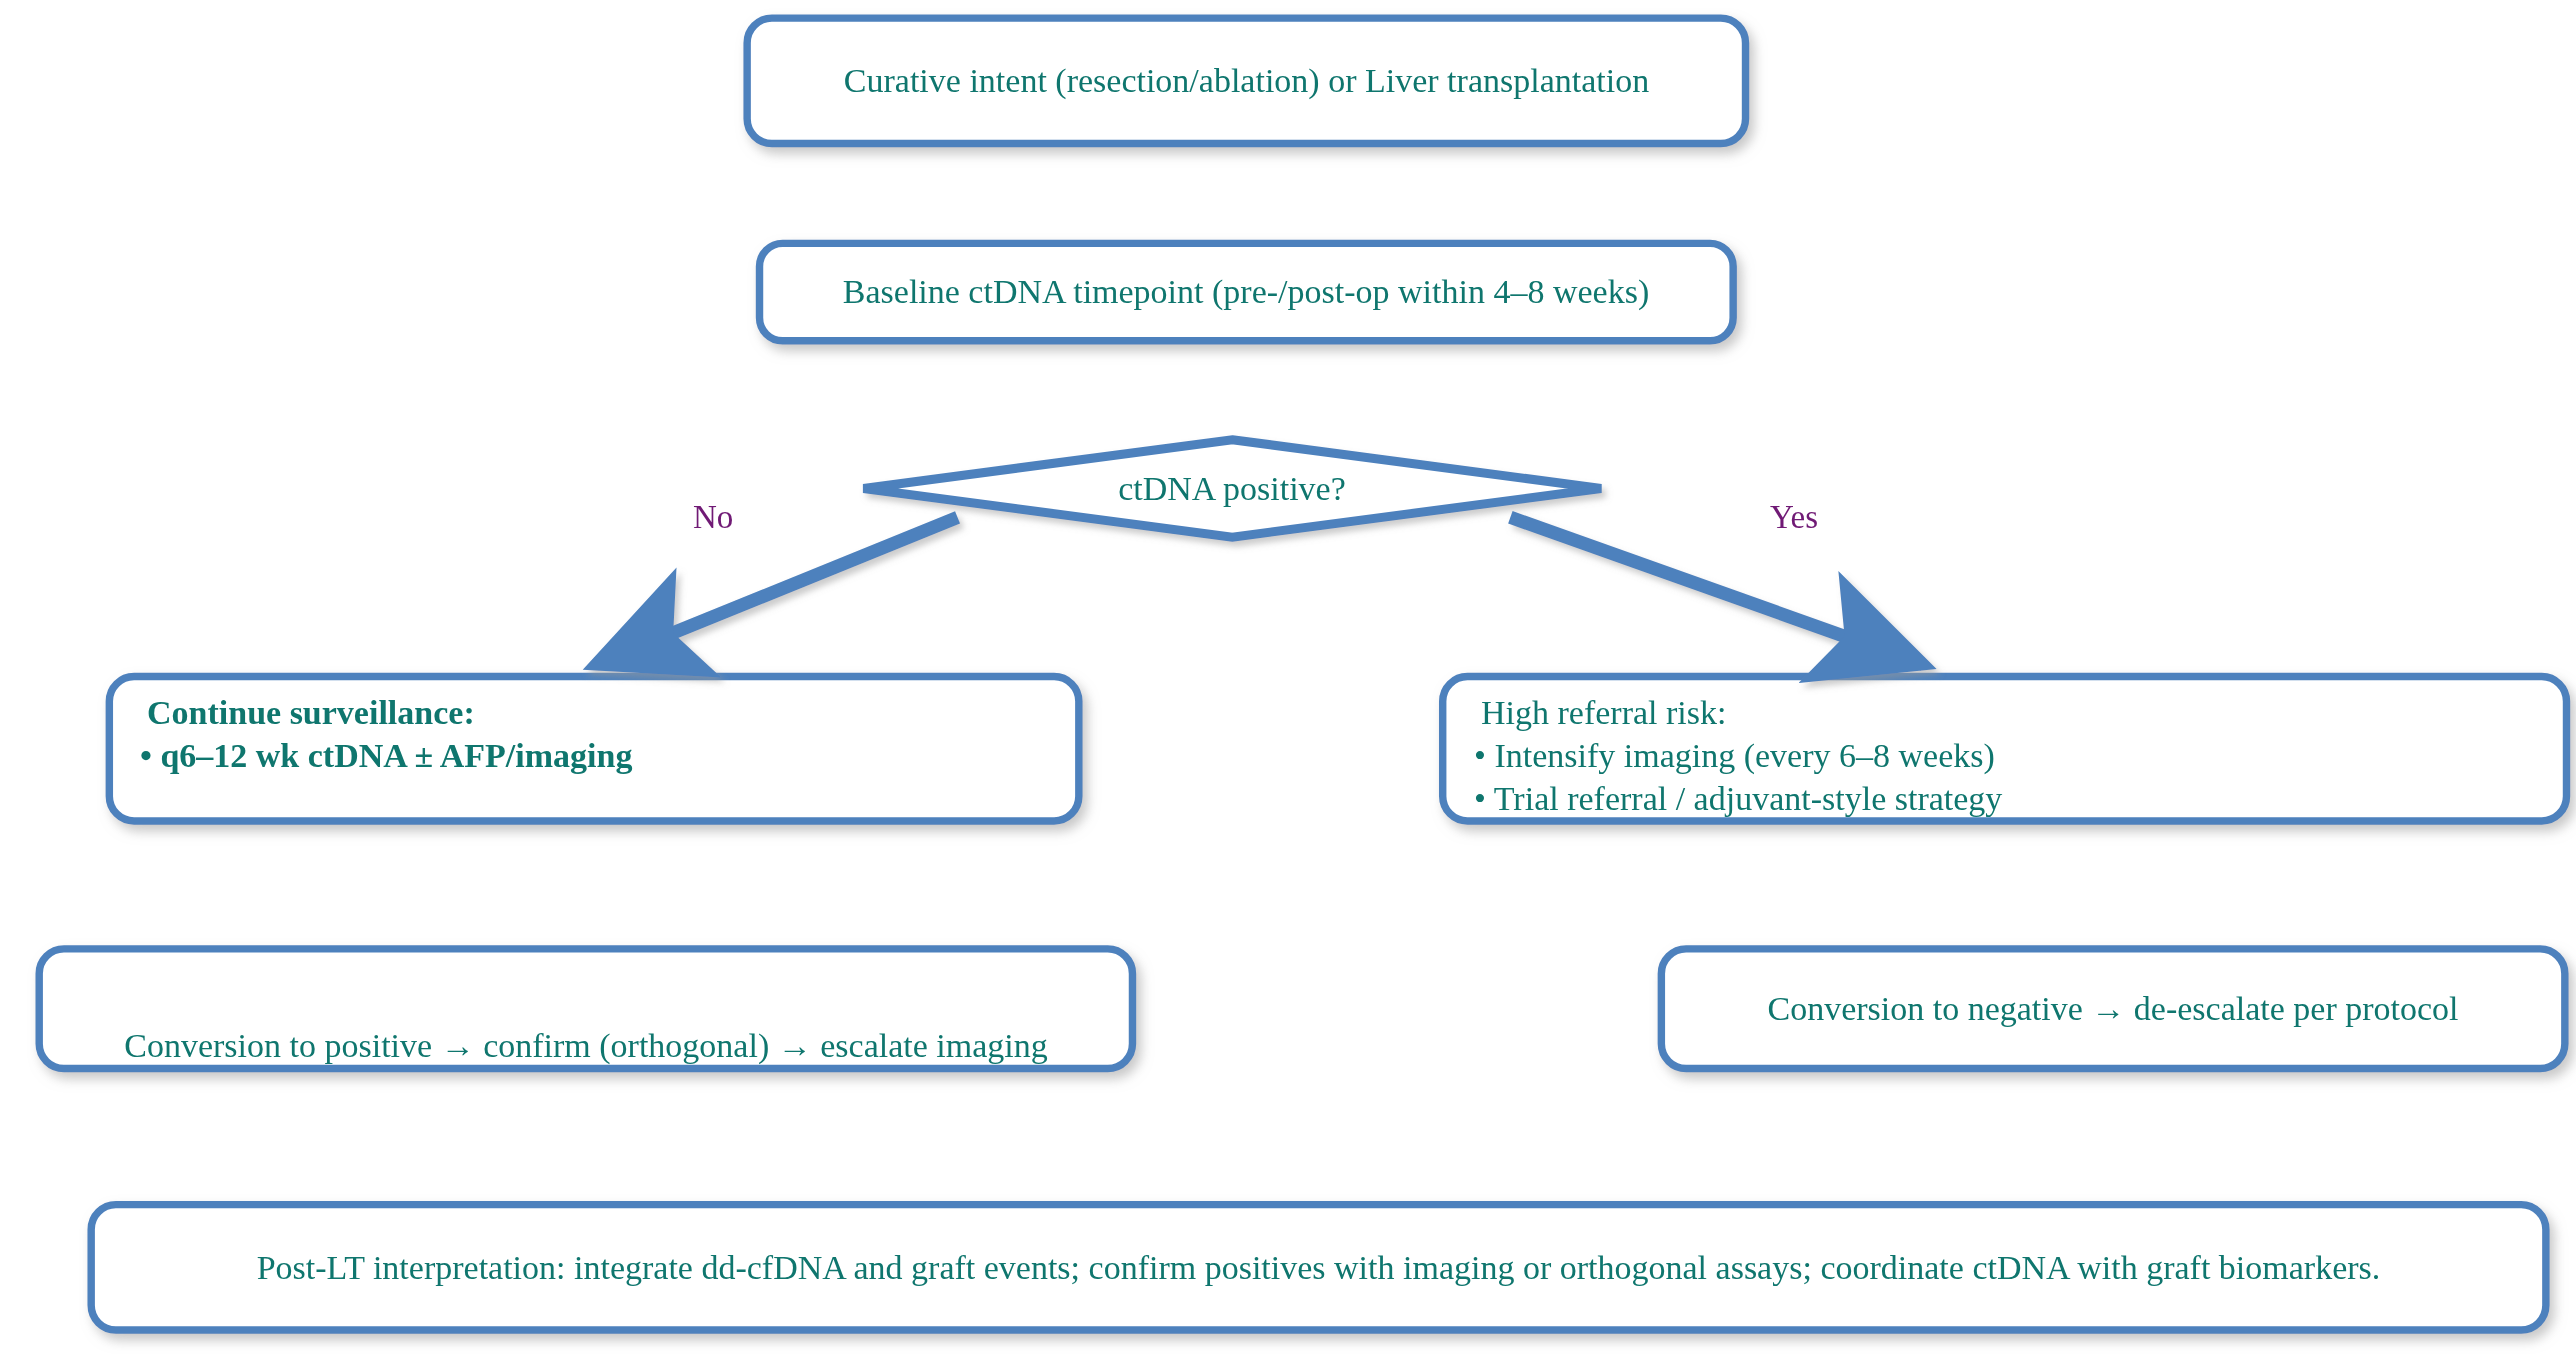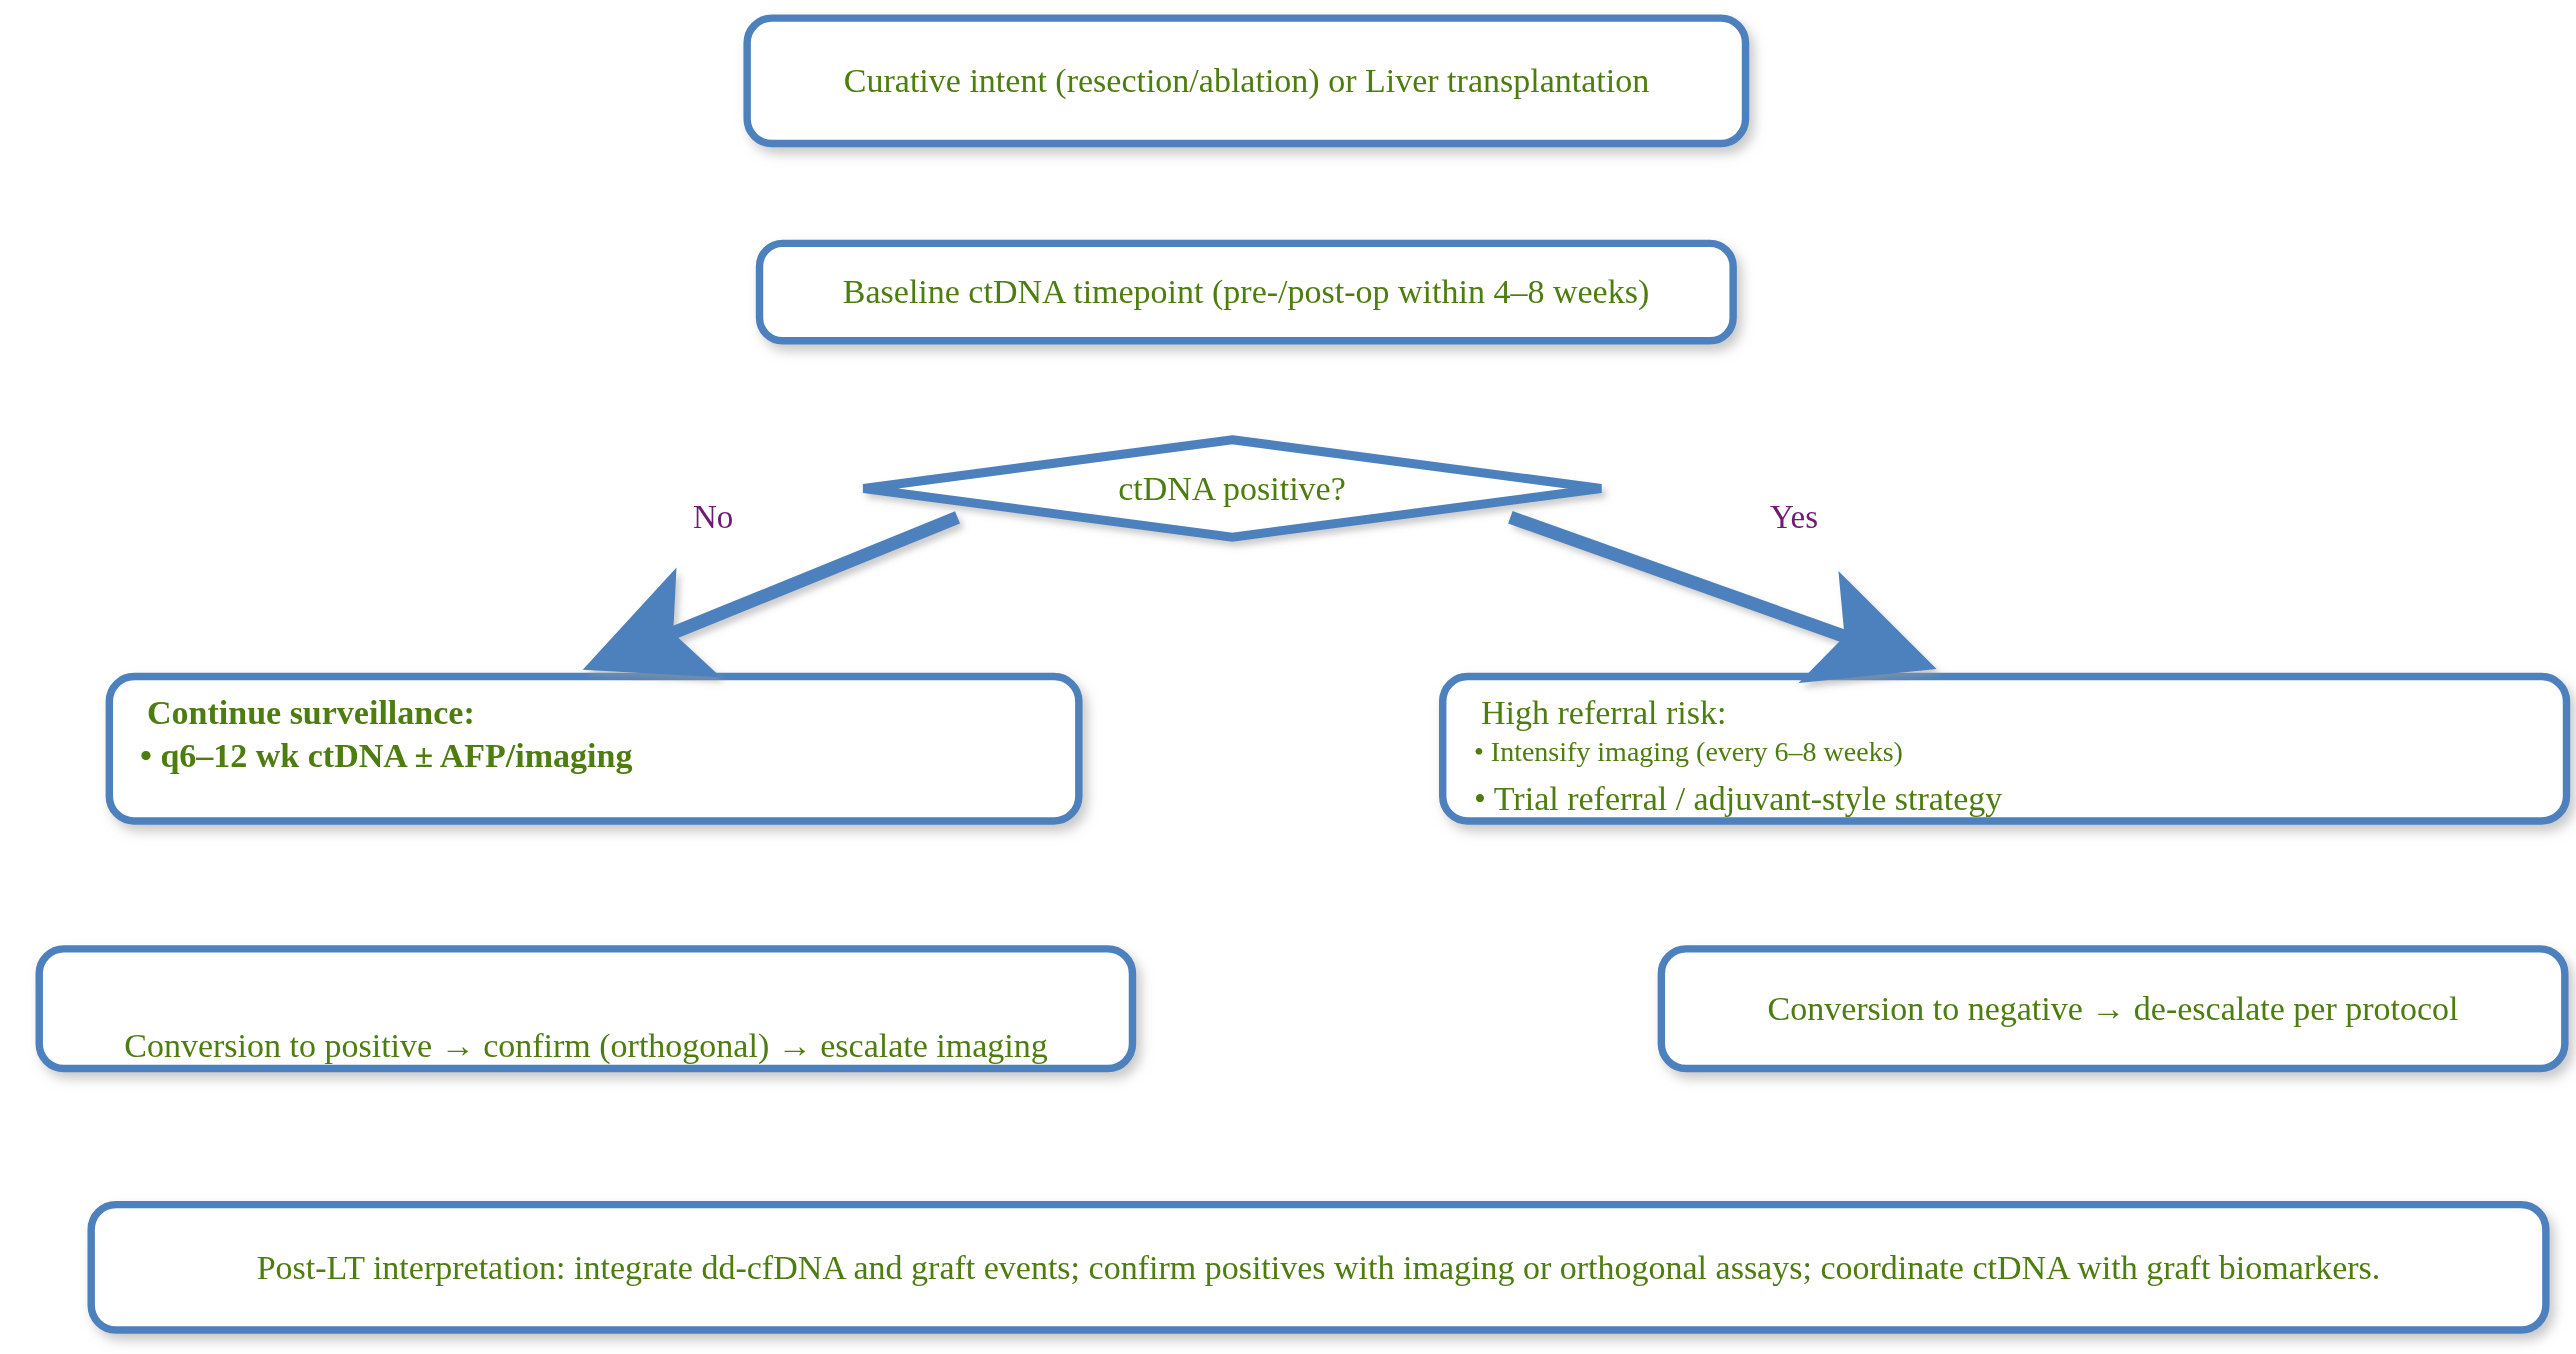--- a/index.html
+++ b/index.html
@@ -22,21 +22,21 @@
   svg.canvas {
     position: absolute;
     top: 0;
     left: 0;
     width: 2576px;
     height: 1354px;
   }
   .node-text {
     position: absolute;
     font-family: "Liberation Serif", "DejaVu Serif", serif;
-    color: #4d7c0f;
+    color: #0f766e;
     font-size: 33px;
     line-height: 1.35;
     white-space: pre;
     pointer-events: none;
   }
   .edge-label {
     position: absolute;
     font-family: "Liberation Serif", "DejaVu Serif", serif;
     color: #701a75;
     font-size: 33px;
@@ -148,21 +148,21 @@
     <span class="node-text" style="position:static; font-size:34px;">ctDNA positive?</span>
   </div>
 
   <div class="node-box" style="left:109px; top:677px; width:970px; height:144px;font-weight:bold;">
     <span class="node-text" style="left:38px; top:13.2px; font-size:34px;">Continue surveillance:</span>
     <span class="node-text bullet-line" style="left:31px; top:56px; font-size:34px;">• q6–12 wk ctDNA ± AFP/imaging</span>
   </div>
 
   <div class="node-box" style="left:1443px; top:677px; width:1124px; height:144px;">
     <span class="node-text" style="left:38px; top:13.2px; font-size:34px;">High referral risk:</span>
-    <span class="node-text bullet-line" style="left:31px; top:56px; font-size:28px;">• Intensify imaging (every 6–8 weeks)</span>
+    <span class="node-text bullet-line" style="left:31px; top:56px; font-size:34px;">• Intensify imaging (every 6–8 weeks)</span>
     <span class="node-text bullet-line" style="left:31px; top:99px; font-size:34px;">• Trial referral / adjuvant-style strategy</span>
   </div>
 
   <div class="node-box" style="left:39px; top:949px; width:1094px; height:120px; display:flex; align-items:flex-end; justify-content:center;">
     <span class="node-text" style="position:static; font-size:34px;">Conversion to positive → confirm (orthogonal) → escalate imaging</span>
   </div>
 
   <div class="node-box" style="left:1661px; top:949px; width:904px; height:120px; display:flex; align-items:center; justify-content:center;">
     <span class="node-text" style="position:static; font-size:34px;">Conversion to negative → de-escalate per protocol</span>
   </div>

